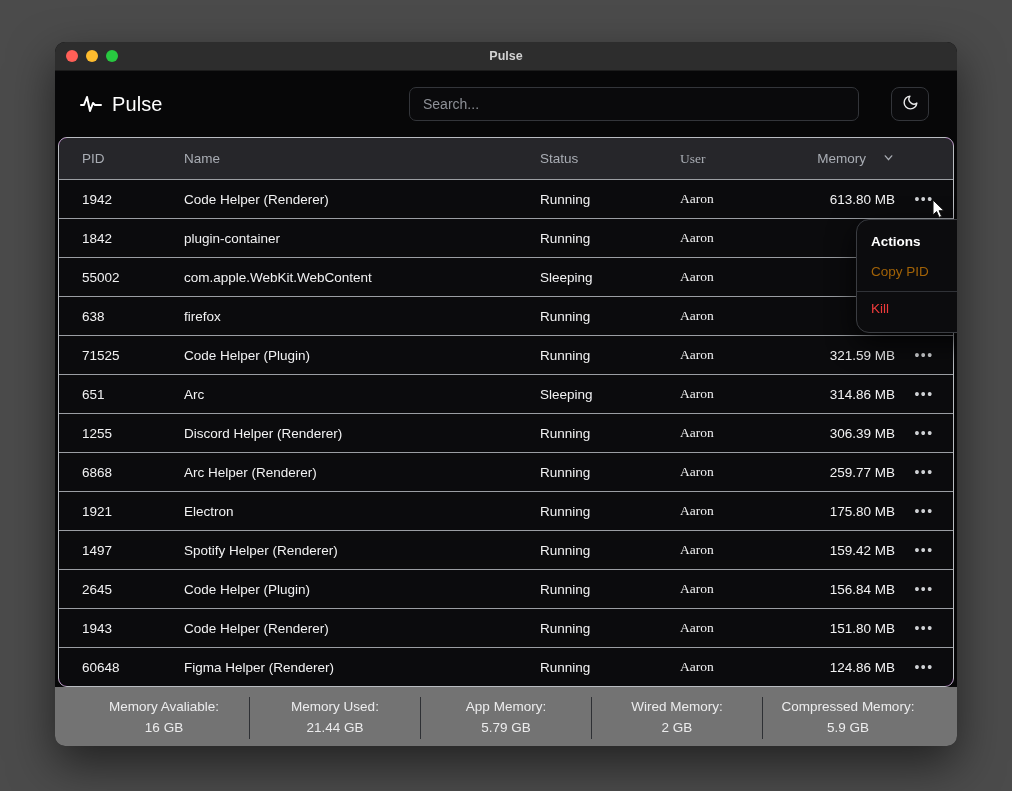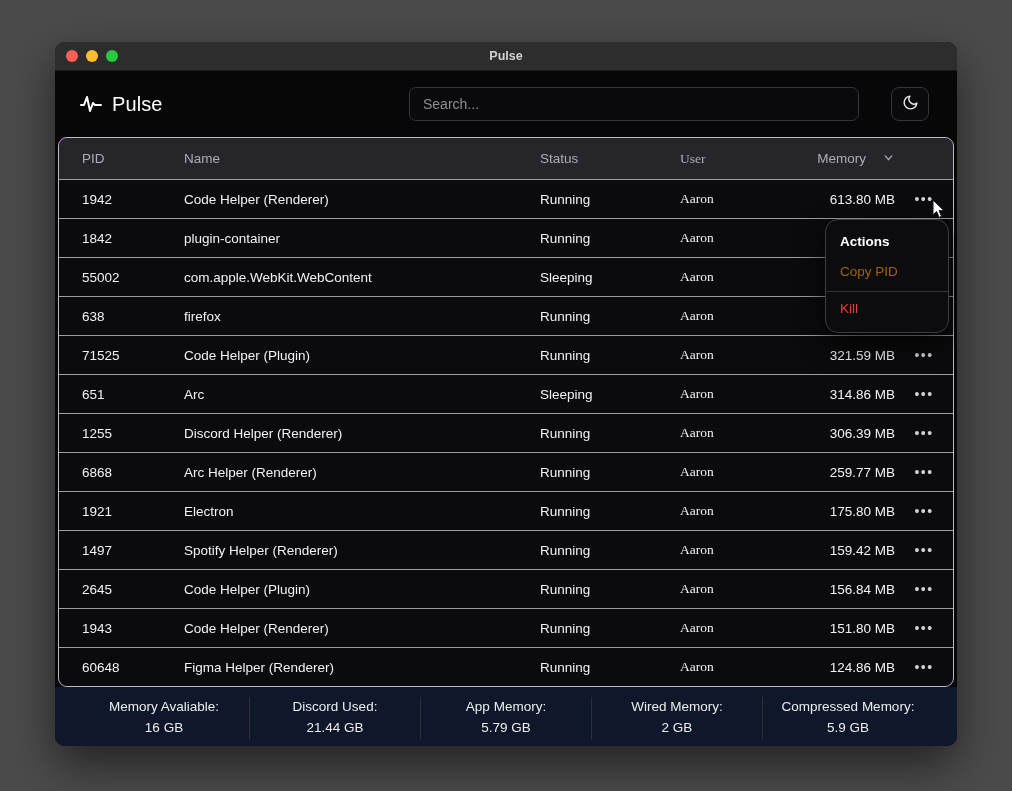--- a/index.html
+++ b/index.html
@@ -181,20 +181,21 @@
   
   .ctx-menu {
     position: absolute;
     width: 124px;
     background: #0c0c0e;
     border: 1px solid #3b3d42;
     border-radius: 13px;
     box-shadow: 0 10px 28px rgba(0,0,0,0.75);
     padding: 7px 0 7px 0;
     z-index: 30;
+    margin-left: 31px;
   }
   .ctx-header {
     font-size: 13.5px;
     font-weight: bold;
     color: #ffffff;
     padding: 7px 14px 8px 14px;
   }
   .ctx-item {
     font-size: 13.5px;
     color: #a16207;
@@ -205,21 +206,21 @@
     height: 1px;
     background: #303237;
     margin: 3px 0 2px 0;
   }
   .ctx-item.danger { color: #ef3b3b; }
 
   
   .footer {
     height: 62px;
     min-height: 62px;
-    background: #0f172a;
+    background: #737373;
     display: flex;
     align-items: center;
     justify-content: center;
     gap: 0;
     padding: 0 24px;
   }
   .stat {
     flex: 1;
     text-align: center;
     color: #ececed;
@@ -410,21 +411,21 @@
       <div class="ctx-item danger">Kill</div>
     </div>
   </div>
 
   <div class="footer" id="footer">
       <div class="stat">
         <span class="stat-label">Memory Avaliable:</span>
         <span class="stat-value">16 GB</span>
       </div>
       <div class="stat">
-        <span class="stat-label">Discord Used:</span>
+        <span class="stat-label">Memory Used:</span>
         <span class="stat-value">21.44 GB</span>
       </div>
       <div class="stat">
         <span class="stat-label">App Memory:</span>
         <span class="stat-value">5.79 GB</span>
       </div>
       <div class="stat">
         <span class="stat-label">Wired Memory:</span>
         <span class="stat-value">2 GB</span>
       </div>

